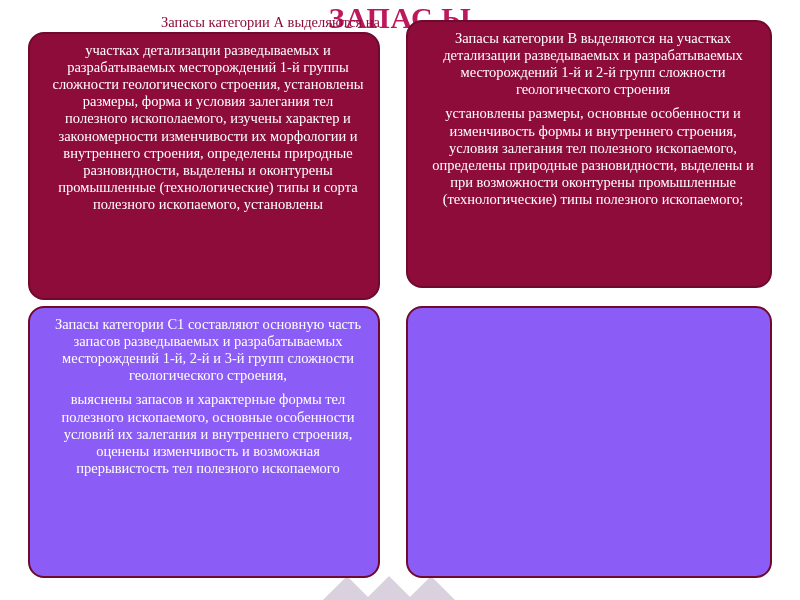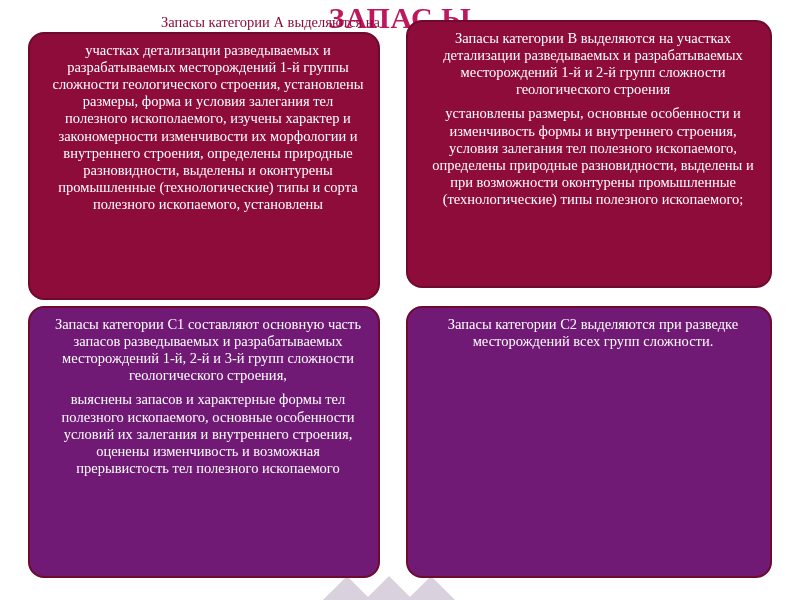--- a/index.html
+++ b/index.html
@@ -46,21 +46,21 @@
     line-height: 1.08;
     font-weight: bold;
     color: #be185d;
     letter-spacing: 0.5px;
     font-family: "Liberation Serif", serif;
   }
   .card {
     position: absolute;
     box-sizing: border-box;
     border-radius: 16px;
-    background: #701a75;
+    background: #8b5cf6;
     border: 2px solid #6f0a2e;
     color: #ffffff;
     padding: 8px 14px 6px 14px;
     overflow: hidden;
   }
   .card p {
     margin: 0 0 6px 8px;
     text-align: center;
     font-size: 14.5px;
     line-height: 1.18;
@@ -130,16 +130,15 @@
     <p class="lead">Запасы категории B выделяются на участках детализации разведываемых и разрабатываемых месторождений 1-й и 2-й групп сложности геологического строения</p>
     <p>установлены размеры, основные особенности и изменчивость формы и внутреннего строения, условия залегания тел полезного ископаемого, определены природные разновидности, выделены и при возможности оконтурены промышленные (технологические) типы полезного ископаемого;</p>
   </div>
 
   <div class="card" id="card-c1">
     <p class="lead">Запасы категории С1 составляют основную часть запасов разведываемых и разрабатываемых месторождений 1-й, 2-й и 3-й групп сложности геологического строения,</p>
     <p>выяснены запасов и характерные формы тел полезного ископаемого, основные особенности условий их залегания и внутреннего строения, оценены изменчивость и возможная прерывистость тел полезного ископаемого</p>
   </div>
 
   <div class="card" id="card-c2">
-    <p class="lead">Запасы категории С2 выделяются при разведке месторождений всех групп сложности.</p>
   </div>
 
 </div>
 
 </body></html>

